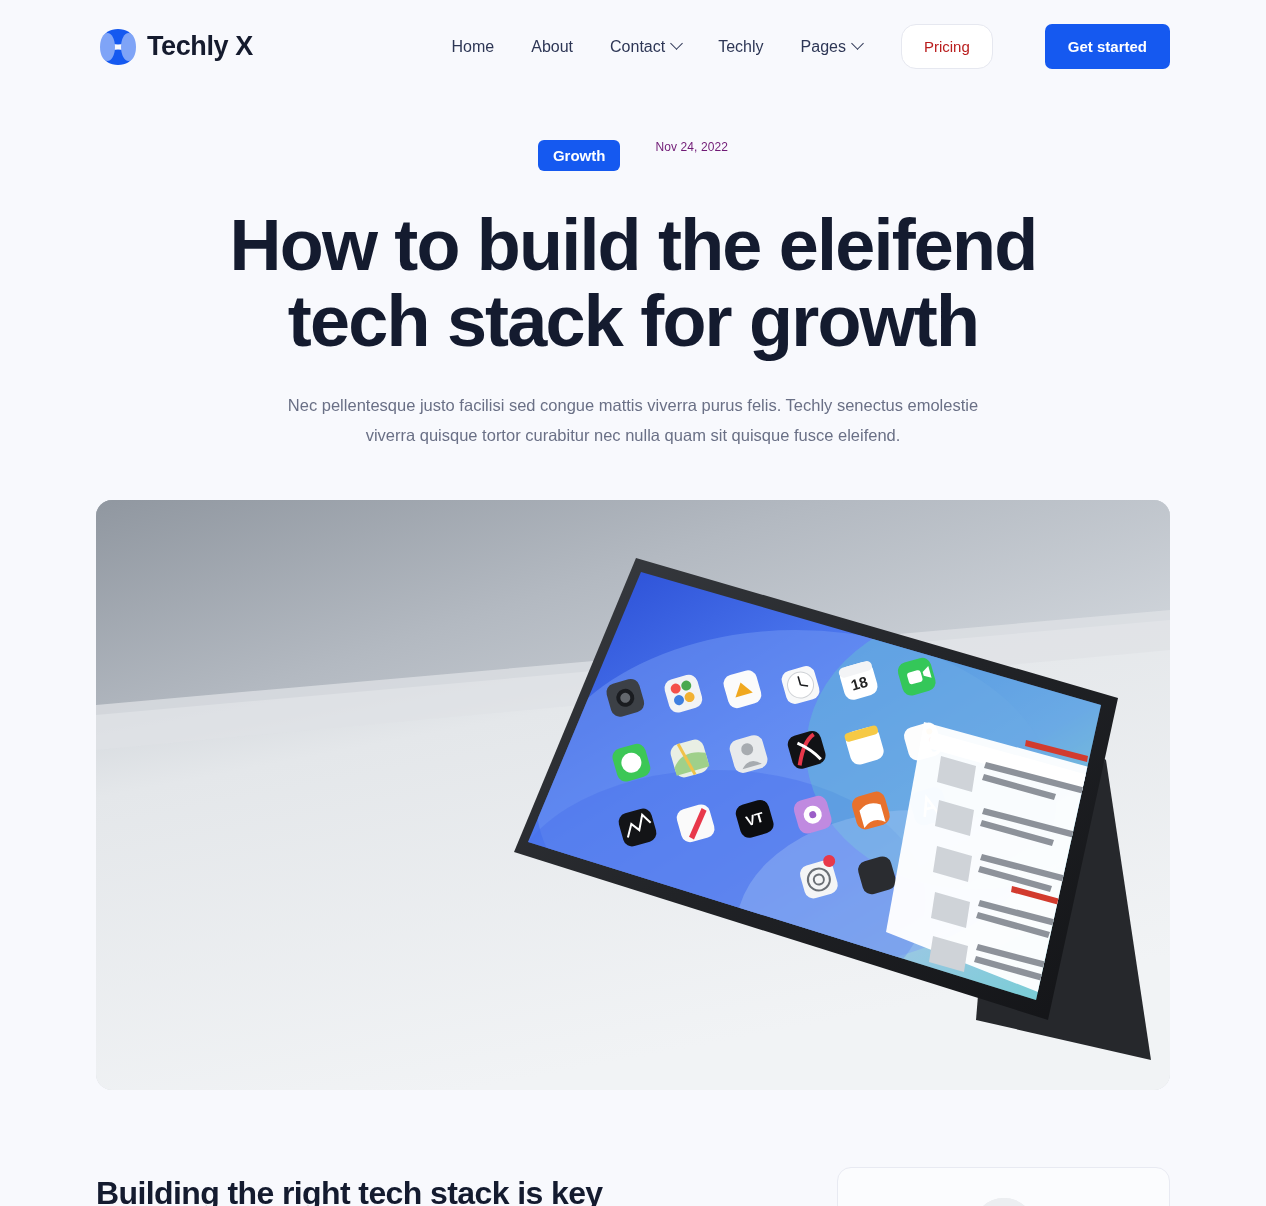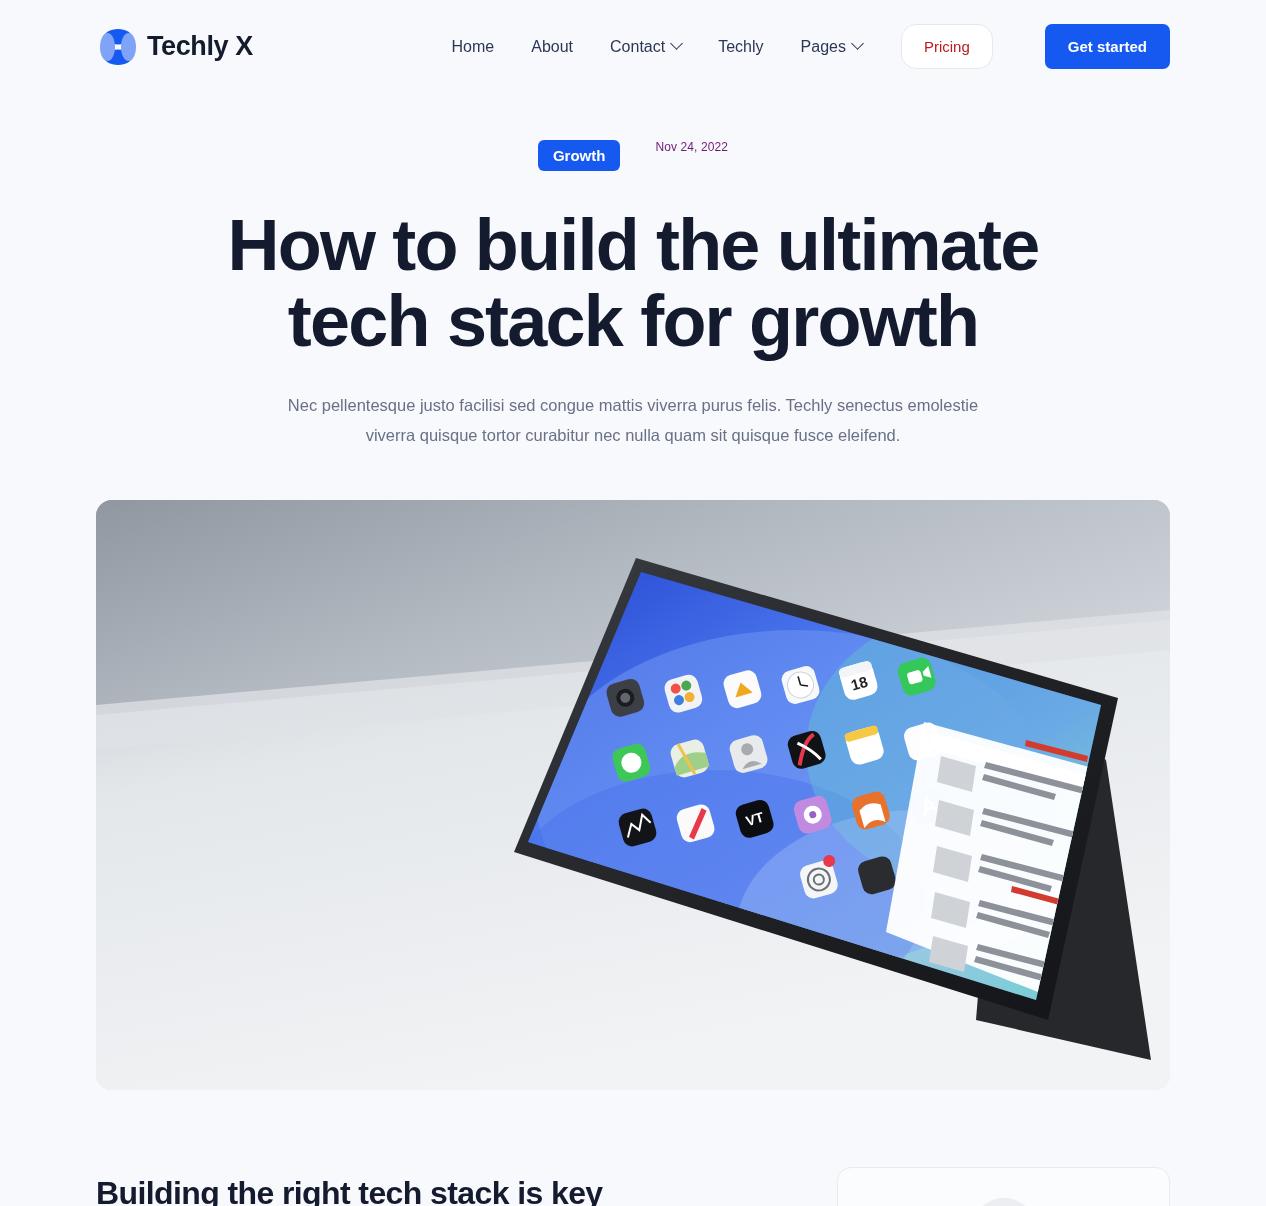--- a/index.html
+++ b/index.html
@@ -260,21 +260,21 @@
 
 <main>
 
   <section class="hero">
 
     <div class="meta-row">
       <span class="badge">Growth</span>
       <span class="meta-date">Nov 24, 2022</span>
     </div>
 
-    <h1 class="headline">How to build the ultimate tech stack for growth</h1>
+    <h1 class="headline">How to build the eleifend tech stack for growth</h1>
 
     <p class="lede">Nec pellentesque justo facilisi sed congue mattis viverra purus felis. Techly senectus emolestie viverra quisque tortor curabitur nec nulla quam sit quisque fusce eleifend.</p>
   </section>
 
   <figure class="hero-figure">
     <svg viewBox="0 0 1074 590" preserveAspectRatio="xMidYMid slice" xmlns="http://www.w3.org/2000/svg">
       <defs>
         <linearGradient id="deskBg" x1="0" y1="0" x2="0.35" y2="1">
           <stop offset="0" stop-color="#a9afb7"></stop>
           <stop offset="0.22" stop-color="#c9ced4"></stop>

